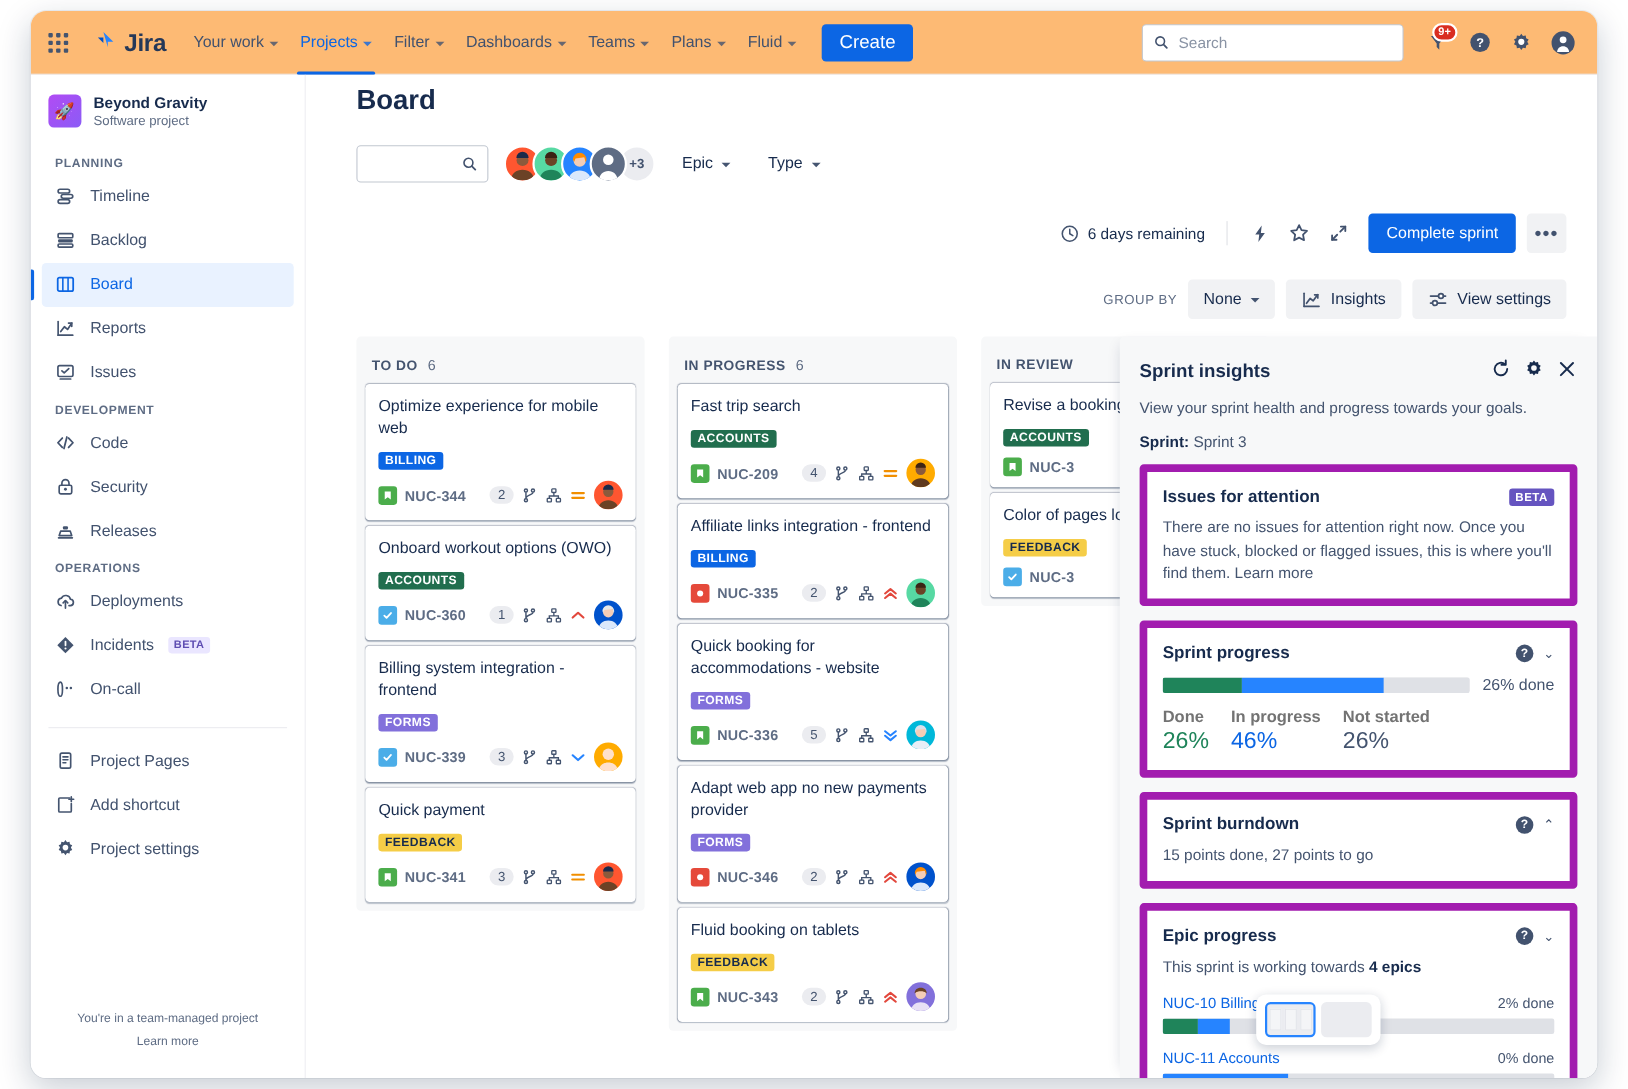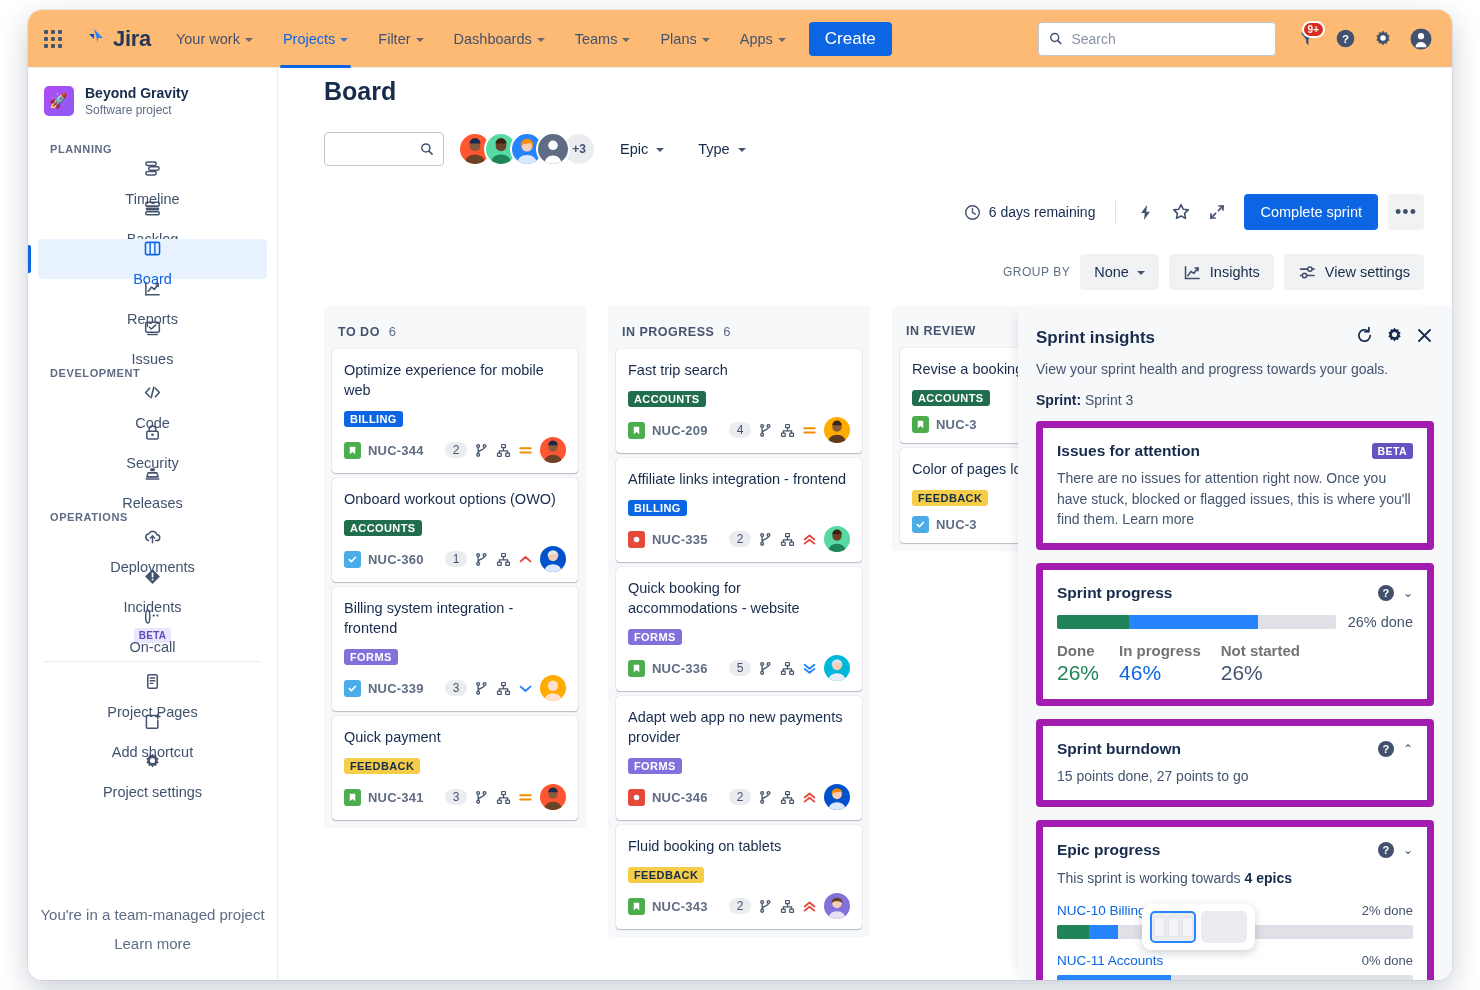--- a/index.html
+++ b/index.html
@@ -22,21 +22,21 @@
   .topnav {
     height: 58px; display: flex; align-items: center;
     border-bottom: 1px solid #ebecf0; padding: 0 14px 0 8px;
     background: #fdba74;
   }
   .appsw { width: 34px; height: 34px; display:flex; align-items:center; justify-content:center; border-radius:4px; cursor:pointer;}
   .grid9 { display: grid; grid-template-columns: repeat(3,4px); grid-template-rows: repeat(3,4px); gap: 3px; }
   .grid9 i { background:#44546f; width:4px; height:4px; border-radius:1px; display:block;}
   .brand { display:flex; align-items:center; gap:7px; margin-left: 12px; margin-right: 16px; cursor:pointer;}
   .brand .word { font-size:22px; font-weight:700; color:#253858; letter-spacing:-0.3px;}
-  .navitems { display:flex; align-items:center; gap: 12px; text-align: center; }
+  .navitems { display:flex; align-items:center; gap: 2px; text-align: center; }
   .navitem {
     display:flex; align-items:center; gap:5px; height:40px; padding: 0 9px;
     font-size:14.5px; color:#42526e; border-radius:4px; cursor:pointer; position:relative;
     white-space: nowrap;
   }
   .navitem.active { color:#0c66e4; font-weight:500;}
   .navitem.active:after{content:"";position:absolute;left:6px;right:6px;bottom:-9px;height:3px;background:#0c66e4;border-radius:2px;}
   .caret { width:0;height:0;border-left:4px solid transparent;border-right:4px solid transparent;border-top:4.5px solid currentColor; opacity:.8; margin-top:2px;}
   .create-btn {
     margin-left: 14px; background:#0c66e4; color:#fff; font-size:17px; font-weight:500;
@@ -66,29 +66,29 @@
   .proj { display:flex; align-items:center; gap:11px; padding: 2px 16px 16px 16px;}
   .proj-av {
     width:30px;height:30px;border-radius:5px;flex:none;
     background: linear-gradient(135deg,#b14bf4,#8b5cf6); display:flex;align-items:center;justify-content:center;font-size:15px;
   }
   .proj-name { font-size:14px; font-weight:700; color:#172b4d; line-height:1.3;}
   .proj-sub { font-size:12px; color:#5e6c84; line-height:1.4;}
   .sec-label { font-size:11px; font-weight:700; letter-spacing:.6px; color:#5e6c84; padding: 8px 16px 4px 22px;}
   .navrow {
     display:flex; align-items:center; gap:13px; height:40px; margin: 0 10px; padding: 0 12px;
-    border-radius:4px; cursor:pointer; font-size:14.5px; color:#42526e; position:relative;flex-direction:column;
+    border-radius:4px; cursor:pointer; font-size:14.5px; color:#42526e; position:relative;
   }
   .navrow.sel { background:#e9f2ff; color:#0c66e4; font-weight:500;}
   .navrow.sel:before{content:"";position:absolute;left:-10px;top:6px;bottom:6px;width:3px;background:#0c66e4;border-radius:0 2px 2px 0;}
   .navrow svg { flex:none; }
   .beta-pill { font-size:10px; font-weight:700; color:#5e4db2; background:#eae6ff; border-radius:3px; padding:2px 5px; letter-spacing:.3px;}
   .side-div { height:1px; background:#ebecf0; margin: 14px 16px 10px 16px;}
   .side-foot { position:absolute; left:0; right:0; bottom:22px; text-align:center;}
-  .side-foot div { font-size:15px; color:#5e6c84; line-height:1.9;}
+  .side-foot div { font-size:11px; color:#5e6c84; line-height:1.9;}
 
   
   .main { flex:1; position:relative; overflow:hidden; background:#fff; padding: 0 0 0 0;}
   .crumbs { font-size:13px; color:#5e6c84; padding: 22px 0 0 46px;}
   .crumbs span.sep { margin: 0 6px; }
   .crumbs a { color:#5e6c84; text-decoration:none; cursor:pointer;}
   .page-title { font-size:25px; font-weight:700; color:#172b4d; padding: 9px 0 0 46px;}
   .title-row-right { position:absolute; right:28px; top:126px; display:flex; align-items:center; gap:2px;}
   .days { display:flex; align-items:center; gap:8px; font-size:14px; color:#172b4d; margin-right:8px;}
   .vdiv { width:1px; height:22px; background:#dfe1e6; margin: 0 10px;}
@@ -218,21 +218,21 @@
         </div>
       <div class="navitem">
           <span>Teams</span>
           <span class="caret"></span>
         </div>
       <div class="navitem">
           <span>Plans</span>
           <span class="caret"></span>
         </div>
       <div class="navitem">
-          <span>Apps</span>
+          <span>Fluid</span>
           <span class="caret"></span>
         </div>
     </div>
     <button class="create-btn">Create</button>
 
     <div class="nav-right">
       <div class="searchbox">
         <svg width="15" height="15" viewBox="0 0 16 16">
             <circle cx="6.8" cy="6.8" r="4.7" fill="none" stroke="#42526e" stroke-width="1.7"></circle>
             <line x1="10.3" y1="10.3" x2="14" y2="14" stroke="#42526e" stroke-width="1.9" stroke-linecap="round"></line>

